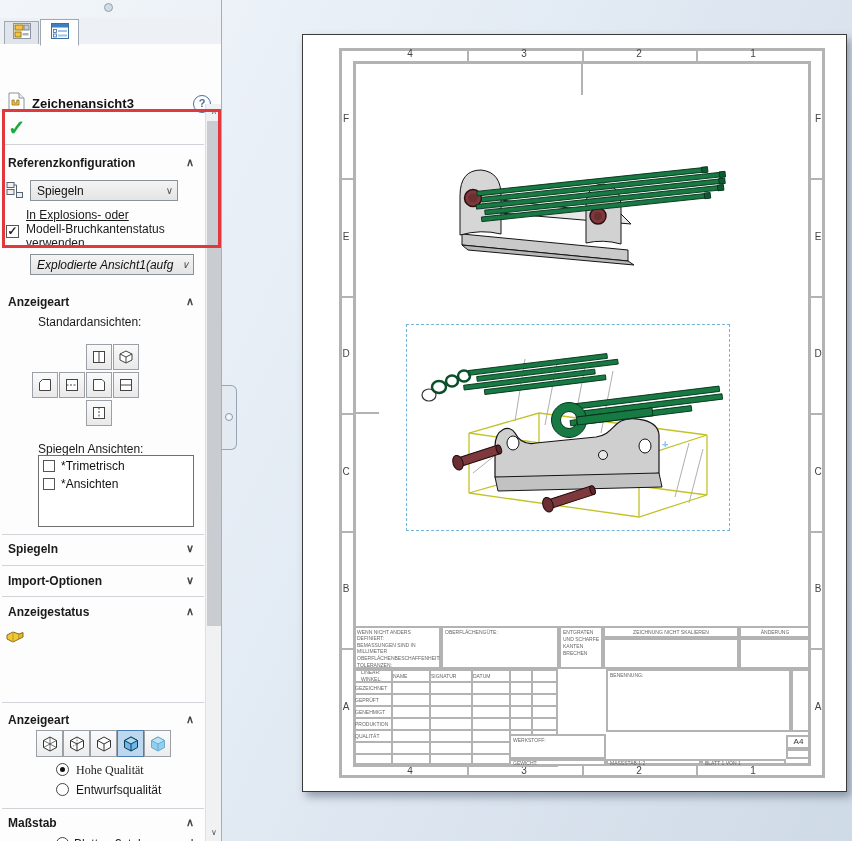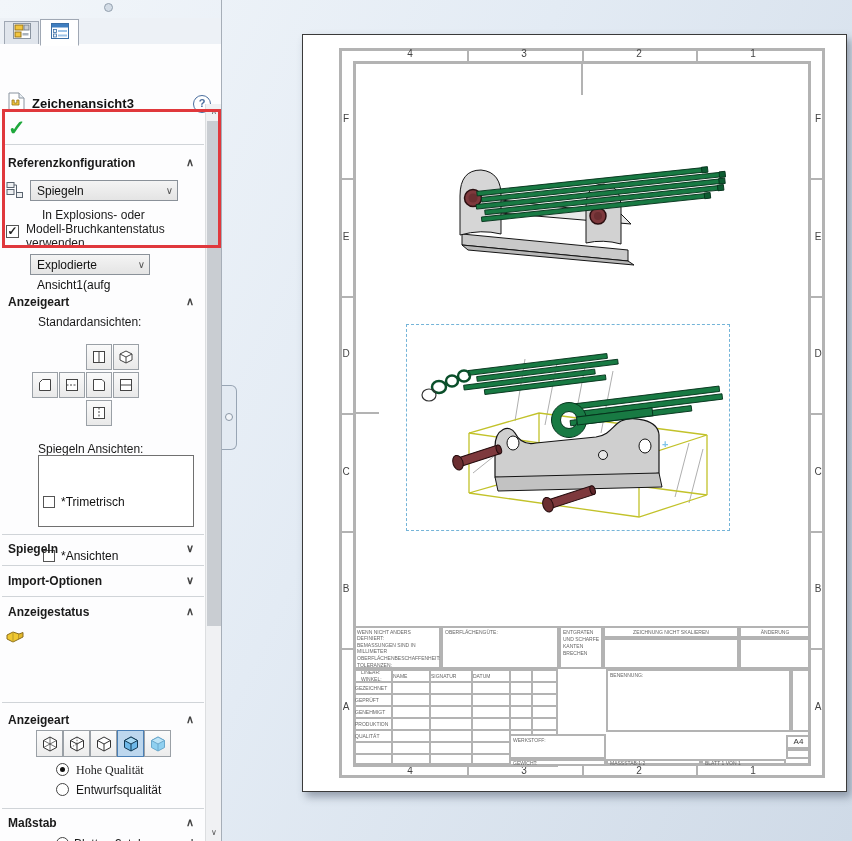--- a/index.html
+++ b/index.html
@@ -23,21 +23,21 @@
   .chev{position:absolute;left:186px;font-size:11px;color:#444;font-weight:bold;}
   .dd{position:absolute;height:21px;background:linear-gradient(#f4f4f4,#e4e4e4);border:1px solid #8a9199;
       font-size:12px;color:#111;line-height:20px;padding-left:6px;box-sizing:border-box;}
   .dd .dda{position:absolute;right:4px;top:0;font-size:10px;color:#555;}
   .cb{position:absolute;width:13px;height:13px;box-sizing:border-box;border:1px solid #555;background:#fff;
       font-size:12px;line-height:11px;font-weight:bold;color:#222;text-align:center;}
   .lbl12{position:absolute;font-size:12px;color:#1a1a1a;}
   .vbtn{position:absolute;width:24px;height:24px;background:linear-gradient(#fafafa,#e9e9e9);
         border:1px solid #9aa0a6;display:flex;align-items:center;justify-content:center;}
   .lb{position:absolute;background:#fff;border:1px solid #707070;}
-  .lb-item{position:relative;height:16px;font-size:12px;color:#111;margin-top:36px;}
+  .lb-item{position:relative;height:16px;font-size:12px;color:#111;}
   .sbtn{position:absolute;width:25px;height:25px;background:linear-gradient(#fbfbfb,#ececec);
         border:1px solid #9aa0a6;display:flex;align-items:center;justify-content:center;}
   .sbtn.sel{background:#bdd7ee;border:1px solid #4a7fb5;}
   .radio{position:absolute;width:13px;height:13px;box-sizing:border-box;border:1px solid #444;border-radius:50%;background:#fff;}
   .radio.on::after{content:"";position:absolute;left:3px;top:3px;width:5px;height:5px;border-radius:50%;background:#111;}
   
   .sb-track{left:205px;top:104px;width:16px;height:737px;background:#f0f1f3;border-left:1px solid #dcdee0;}
   .sb-btn{position:absolute;left:0;width:16px;height:16px;font-size:8px;color:#555;text-align:center;line-height:16px;}
   .sb-thumb{position:absolute;left:1px;top:17px;width:14px;height:505px;background:#c9cdd2;}
   .vline{left:221px;top:0;width:1px;height:841px;background:#a6aeb8;}
@@ -119,24 +119,24 @@
           <path d="M8,4 h2.5 v10 h0 M10.5,14 h0 M10.5,4 v10" fill="none" stroke="#5a6470"></path>
         </svg>
     </span>
     <div class="dd" style="left:30px;top:136px;width:148px;">
       <span>Spiegeln</span>
       <span class="dda">∨</span>
     </div>
     <div class="cb" style="left:6px;top:181px;">
       <span>✓</span>
     </div>
-    <div class="lbl12" style="left:42px;top:164px;">In Explosions- oder</div>
+    <div class="lbl12" style="left:26px;top:164px;text-decoration:underline;">In Explosions- oder</div>
     <div class="lbl12" style="left:26px;top:178px;">Modell-Bruchkantenstatus</div>
     <div class="lbl12" style="left:26px;top:192px;">verwenden</div>
-    <div class="dd" style="left:30px;top:210px;width:120px;">
+    <div class="dd" style="left:30px;top:210px;width:164px;font-style:italic;">
       <span>Explodierte Ansicht1(aufg</span>
       <span class="dda">∨</span>
     </div>
 
     <div class="abs sec-h" style="top:251px;">Anzeigeart</div>
     <span class="chev" style="top:251px;">∧</span>
     <div class="lbl12" style="left:38px;top:271px;">Standardansichten:</div>
 
     <div class="vbtn" style="left:86px;top:300px;">
       <svg width="16" height="16" viewBox="0 0 16 16">

